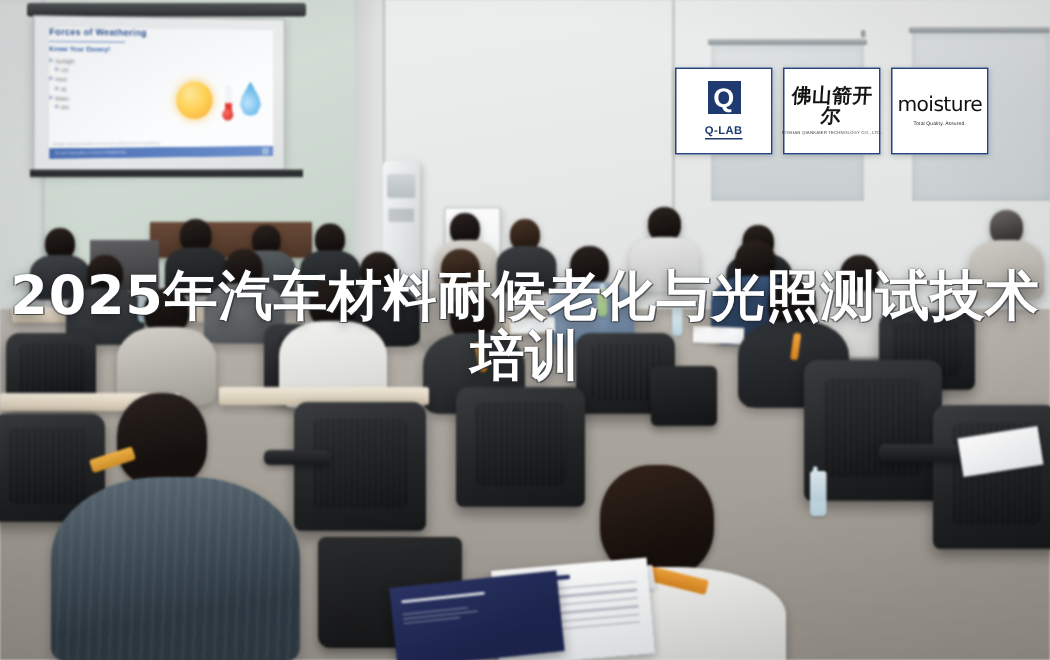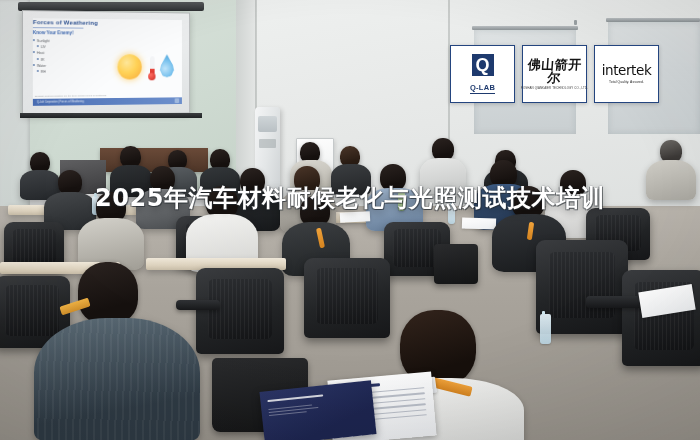--- a/index.html
+++ b/index.html
@@ -276,21 +276,21 @@
   .itk .tag { margin-top:3px; font-size:3.3px; color:#222; letter-spacing:.1px; }
 
   
   .headline {
     position:absolute; left:0; right:0; top:178px; z-index:50;
     text-align:center; color:#ffffff;
     font-family:"DejaVu Sans","Liberation Sans", sans-serif;
     font-weight:bold;
   }
   .headline .l1 {
-    font-size:24px; line-height:40px; letter-spacing:.5px;
+    font-size:36px; line-height:40px; letter-spacing:.5px;
     text-shadow:
       0 0 1px rgba(40,44,50,.9),
       1px 1px 0 rgba(35,40,46,.55),
       -1px 1px 0 rgba(35,40,46,.35),
       0 3px 8px rgba(0,0,0,.40);
   }
   .headline .l2 {
     font-size:31px; line-height:40px; letter-spacing:.5px; margin-top:2px;
     text-shadow:
       0 0 1px rgba(40,44,50,.9),
@@ -531,21 +531,21 @@
 
     <div class="logo-card">
       <div class="fsq">
         <div class="cn">佛山箭开尔</div>
         <div class="en">FOSHAN QIANKAIER TECHNOLOGY CO., LTD.</div>
       </div>
     </div>
 
     <div class="logo-card">
       <div class="itk">
-        <div class="name">intertek</div>
+        <div class="name">moisture</div>
         <div class="tag">Total Quality. Assured.</div>
       </div>
     </div>
 
   </div>
 
   <div class="headline">
     <div class="l1">2025年汽车材料耐候老化与光照测试技术培训</div>
   </div>
 

